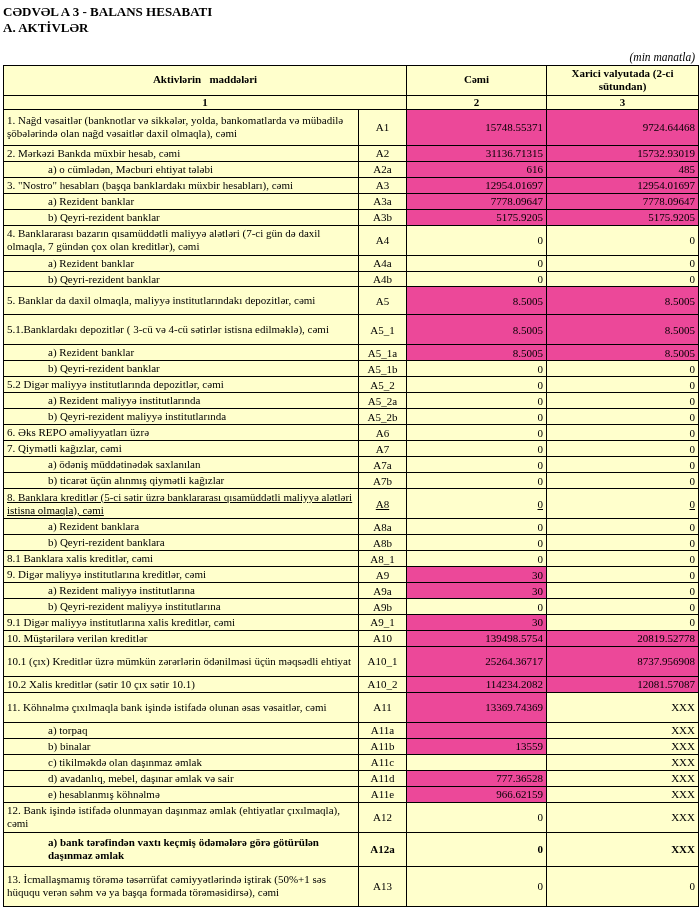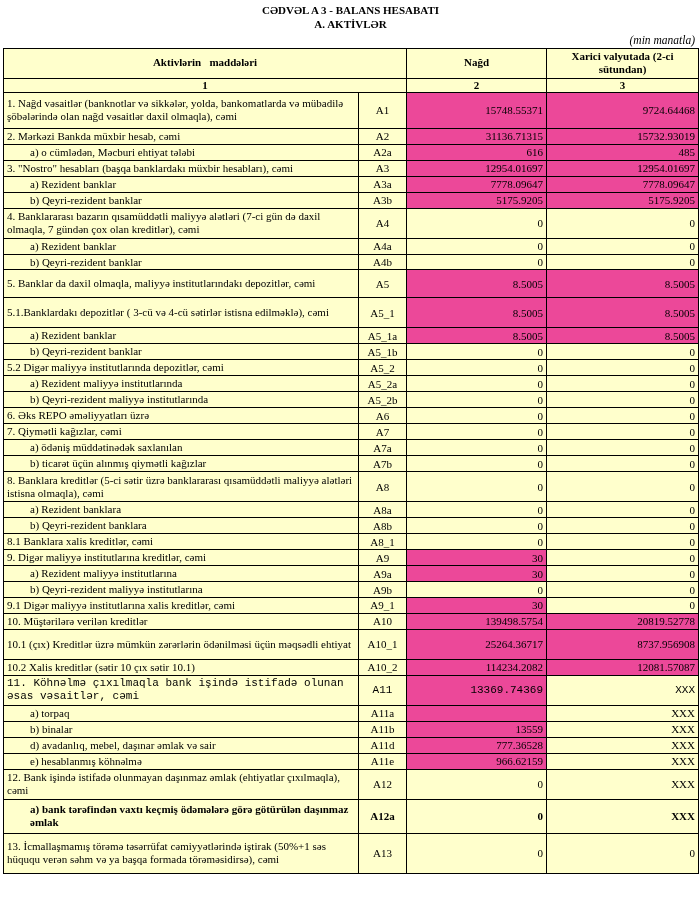--- a/index.html
+++ b/index.html
@@ -8,30 +8,29 @@
     background: #ffffff;
     font-family: "Liberation Serif", serif;
     color: #000000;
   }
   .page {
     width: 700px;
     box-sizing: border-box;
     padding: 4px 2px 2px 3px;
   }
   .title {
-    text-align: center;
     font-weight: bold;
-    font-size: 11px;
+    font-size: 13px;
     line-height: 1.25;
   }
   .unit-note {
     text-align: right;
     font-style: italic;
     font-size: 11.5px;
-    margin: 2px 3px 2px 0;
+    margin: 14px 3px 2px 0;
   }
   table.report {
     border-collapse: collapse;
     width: 695px;
     table-layout: fixed;
   }
   table.report th, table.report td {
     border: 1px solid #000000;
     background: #FFFFCC;
     font-size: 11px;
@@ -46,21 +45,21 @@
     line-height: 1.2;
   }
   tr.hdr-main { height: 30px; }
   tr.hdr-nums { height: 14px; }
   tr.hdr-nums th { font-size: 11px; padding: 0 3px; }
   .h-items { white-space: pre-wrap; }
   td.desc {
     text-align: left;
     line-height: 1.18;
   }
-  td.desc.ind { padding-left: 26px; }
+  td.desc.ind { padding-left: 44px; }
   td.code { text-align: center; }
   td.val {
     text-align: right;
     padding-right: 4px;
   }
   td.val.white { background: #ec4899; }
   tbody tr { height: 15px; }
 </style>
 </head>
 <body>
@@ -73,21 +72,21 @@
   <table class="report">
     <colgroup>
       <col style="width:355px">
       <col style="width:48px">
       <col style="width:140px">
       <col style="width:152px">
     </colgroup>
     <thead>
       <tr class="hdr-main">
         <th colspan="2" class="h-items">Aktivlərin   maddələri</th>
-        <th class="h-total">Nağd</th>
+        <th class="h-total">Cəmi</th>
         <th class="h-foreign">Xarici valyutada (2-ci sütundan)</th>
       </tr>
       <tr class="hdr-nums">
         <th colspan="2">1</th>
         <th>2</th>
         <th>3</th>
       </tr>
     </thead>
     <tbody>
         <tr style="height: 36px;">
@@ -203,21 +202,21 @@
           <td class="code">A7a</td>
           <td class="val">0</td>
           <td class="val">0</td>
         </tr>
         <tr>
           <td class="desc ind">b) ticarət üçün alınmış qiymətli kağızlar</td>
           <td class="code">A7b</td>
           <td class="val">0</td>
           <td class="val">0</td>
         </tr>
-        <tr style="height: 30px;">
+        <tr style="height: 30px; text-decoration: underline;">
           <td class="desc">8. Banklara kreditlər (5-ci sətir üzrə banklararası qısamüddətli maliyyə alətləri istisna olmaqla), cəmi</td>
           <td class="code">A8</td>
           <td class="val">0</td>
           <td class="val">0</td>
         </tr>
         <tr>
           <td class="desc ind">a) Rezident banklara</td>
           <td class="code">A8a</td>
           <td class="val">0</td>
           <td class="val">0</td>
@@ -269,36 +268,42 @@
           <td class="code">A10_1</td>
           <td class="val white">25264.36717</td>
           <td class="val white">8737.956908</td>
         </tr>
         <tr>
           <td class="desc">10.2 Xalis kreditlər (sətir 10 çıx sətir 10.1)</td>
           <td class="code">A10_2</td>
           <td class="val white">114234.2082</td>
           <td class="val white">12081.57087</td>
         </tr>
-        <tr style="height: 30px; font-family: Liberation Mono, monospace;">
+        <tr style="height: 30px;">
           <td class="desc">11. Köhnəlmə çıxılmaqla bank işində istifadə olunan əsas vəsaitlər, cəmi</td>
           <td class="code">A11</td>
           <td class="val white">13369.74369</td>
           <td class="val">XXX</td>
         </tr>
         <tr>
           <td class="desc ind">a) torpaq</td>
           <td class="code">A11a</td>
           <td class="val white"></td>
           <td class="val">XXX</td>
         </tr>
         <tr>
           <td class="desc ind">b) binalar</td>
           <td class="code">A11b</td>
           <td class="val white">13559</td>
+          <td class="val">XXX</td>
+        </tr>
+        <tr>
+          <td class="desc ind">c) tikilməkdə olan daşınmaz əmlak</td>
+          <td class="code">A11c</td>
+          <td class="val"></td>
           <td class="val">XXX</td>
         </tr>
         <tr>
           <td class="desc ind">d) avadanlıq, mebel, daşınar əmlak və sair</td>
           <td class="code">A11d</td>
           <td class="val white">777.36528</td>
           <td class="val">XXX</td>
         </tr>
         <tr>
           <td class="desc ind">e) hesablanmış köhnəlmə</td>

